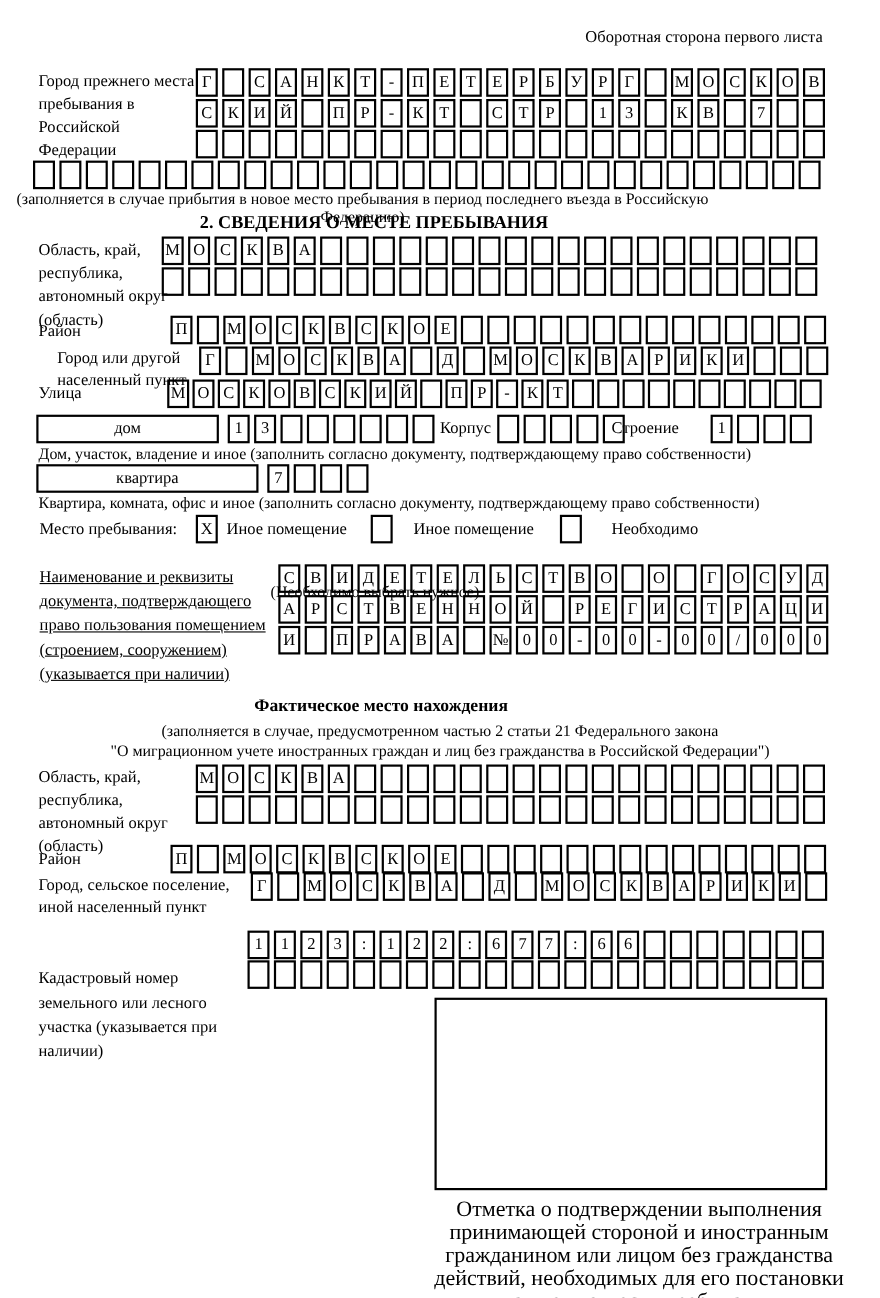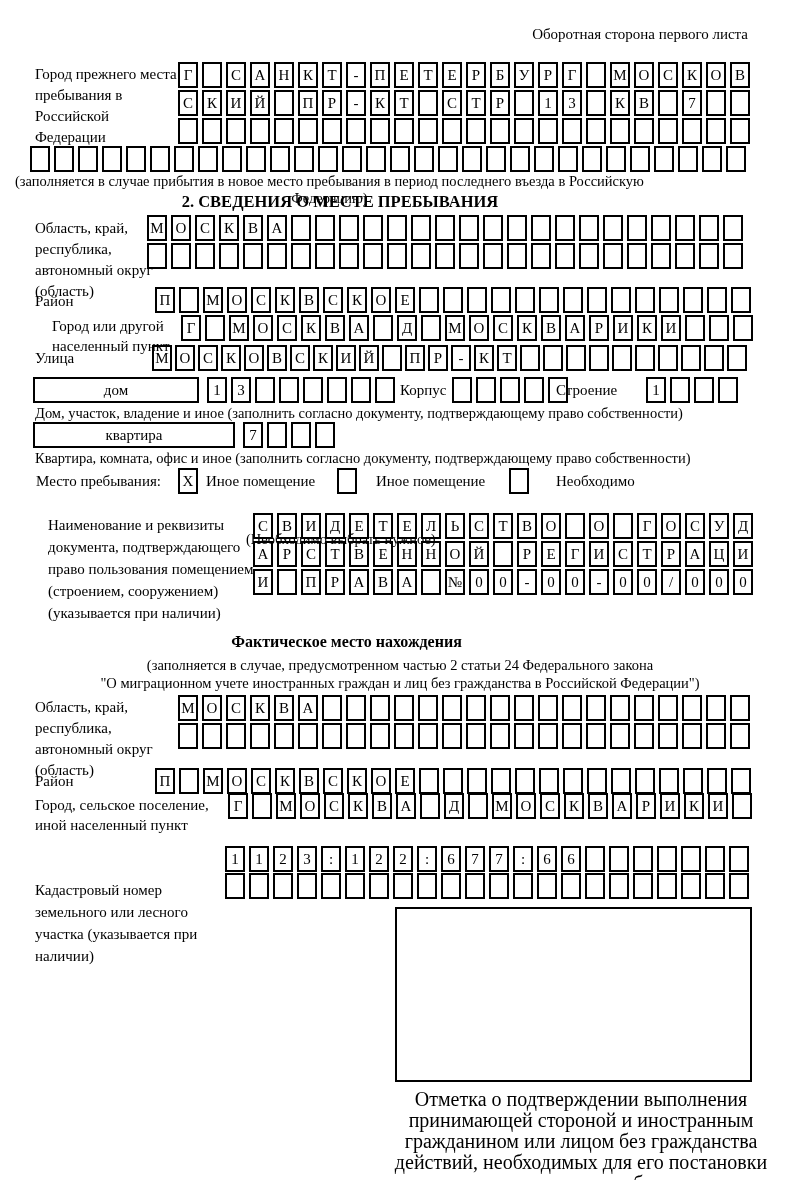--- a/index.html
+++ b/index.html
@@ -334,21 +334,21 @@
 <div class="abs cellrow" style="left:337px; top:468px;">
     <span class="cell"></span>
   </div>
 <div class="abs lbl" style="left:376px; top:471px;">Иное помещение</div>
 <div class="abs cellrow" style="left:509px; top:468px;">
     <span class="cell"></span>
   </div>
 <div class="abs lbl" style="left:556px; top:471px;">Необходимо</div>
 <div class="abs note" style="left:246px; top:491px;margin-top:40px;">(Необходимо выбрать нужное)</div>
 
-<div class="abs lbl" style="left:48px; top:514px; width:218px; line-height:22px;">Наименование и реквизиты документа, подтверждающего право пользования помещением (строением, сооружением) (указывается при наличии)</div>
+<div class="abs lbl" style="left:36px; top:514px; width:218px; line-height:22px;text-decoration:underline;">Наименование и реквизиты документа, подтверждающего право пользования помещением (строением, сооружением) (указывается при наличии)</div>
 <div class="abs cellrow" style="left:253px; top:513px;">
     <span class="cell">С</span>
     <span class="cell">В</span>
     <span class="cell">И</span>
     <span class="cell">Д</span>
     <span class="cell">Е</span>
     <span class="cell">Т</span>
     <span class="cell">Е</span>
     <span class="cell">Л</span>
     <span class="cell">Ь</span>
@@ -406,21 +406,21 @@
     <span class="cell">-</span>
     <span class="cell">0</span>
     <span class="cell">0</span>
     <span class="cell">/</span>
     <span class="cell">0</span>
     <span class="cell">0</span>
     <span class="cell">0</span>
   </div>
 
 <div class="abs bold center" style="left:0; top:633px; width:693px; font-size:16px;">Фактическое место нахождения</div>
-<div class="abs note center" style="left:0; top:657px; width:800px;">(заполняется в случае, предусмотренном частью 2 статьи 24 Федерального закона</div>
+<div class="abs note center" style="left:0; top:657px; width:800px;">(заполняется в случае, предусмотренном частью 2 статьи 21 Федерального закона</div>
 <div class="abs note center" style="left:0; top:675px; width:800px;">"О миграционном учете иностранных граждан и лиц без гражданства в Российской Федерации")</div>
 
 <div class="abs lbl" style="left:35px; top:697px; width:140px;">Область, край, республика, автономный округ (область)</div>
 <div class="abs cellrow" style="left:178px; top:695px;">
     <span class="cell">М</span>
     <span class="cell">О</span>
     <span class="cell">С</span>
     <span class="cell">К</span>
     <span class="cell">В</span>
     <span class="cell">А</span>

